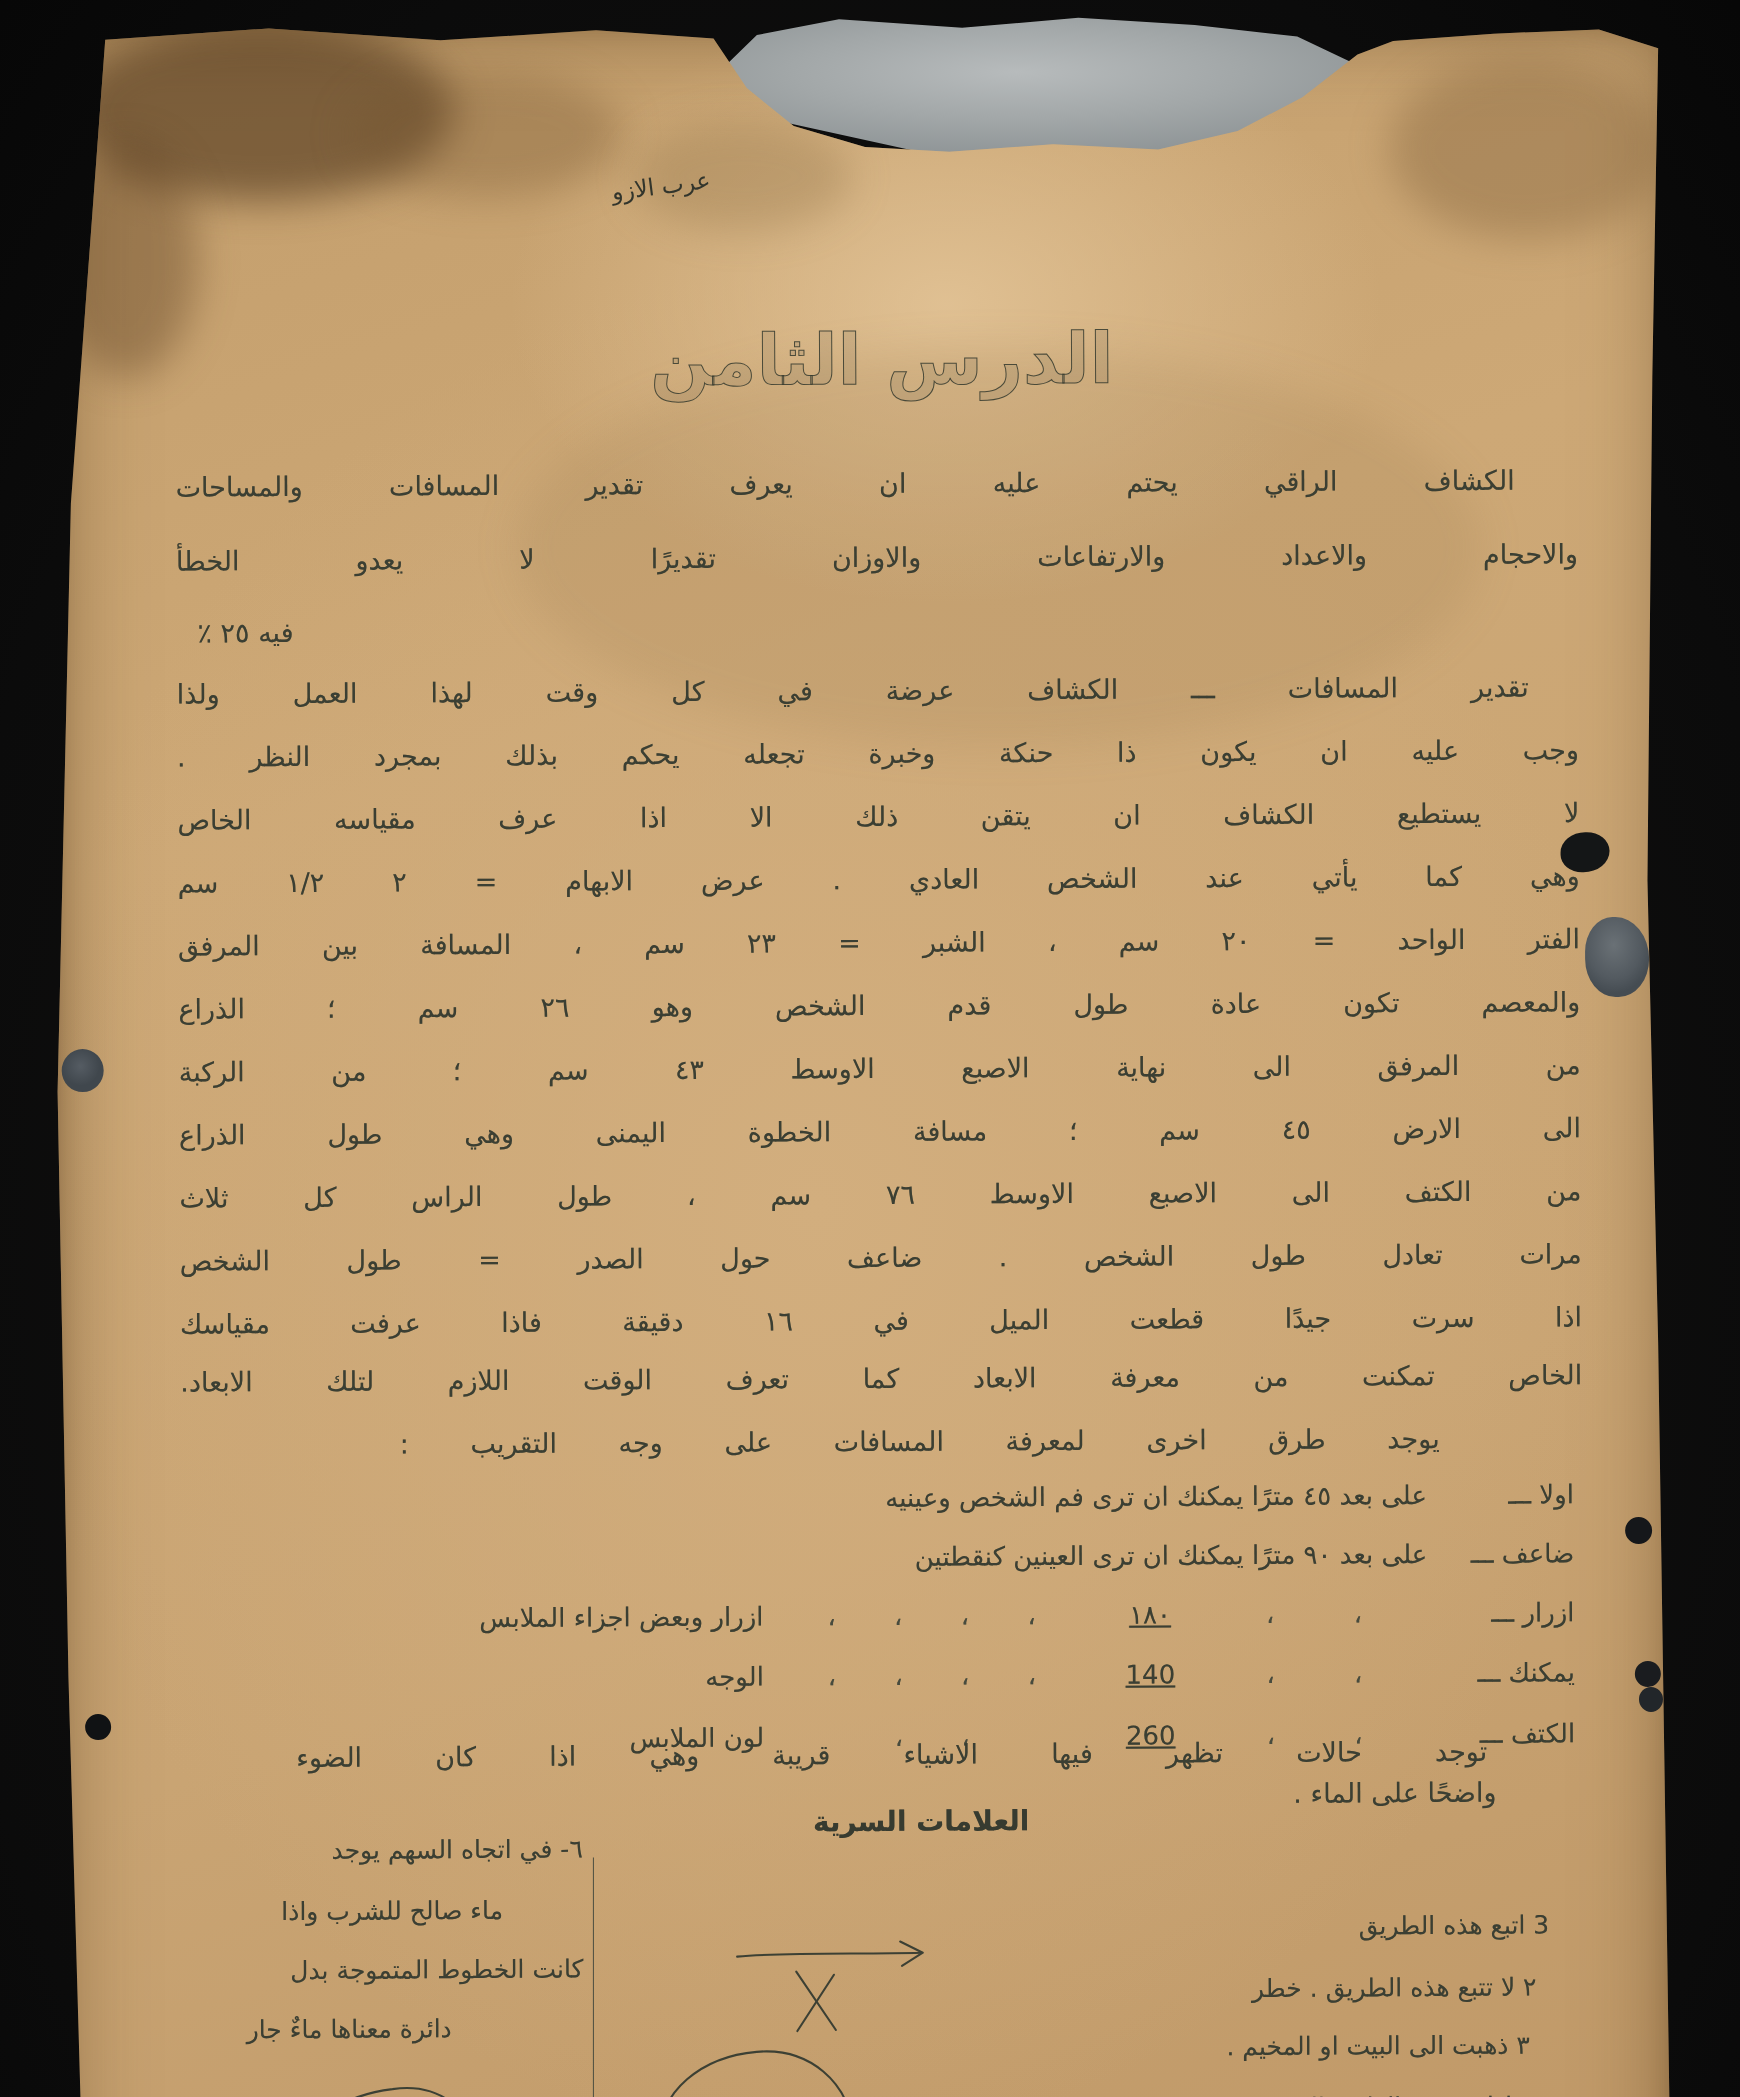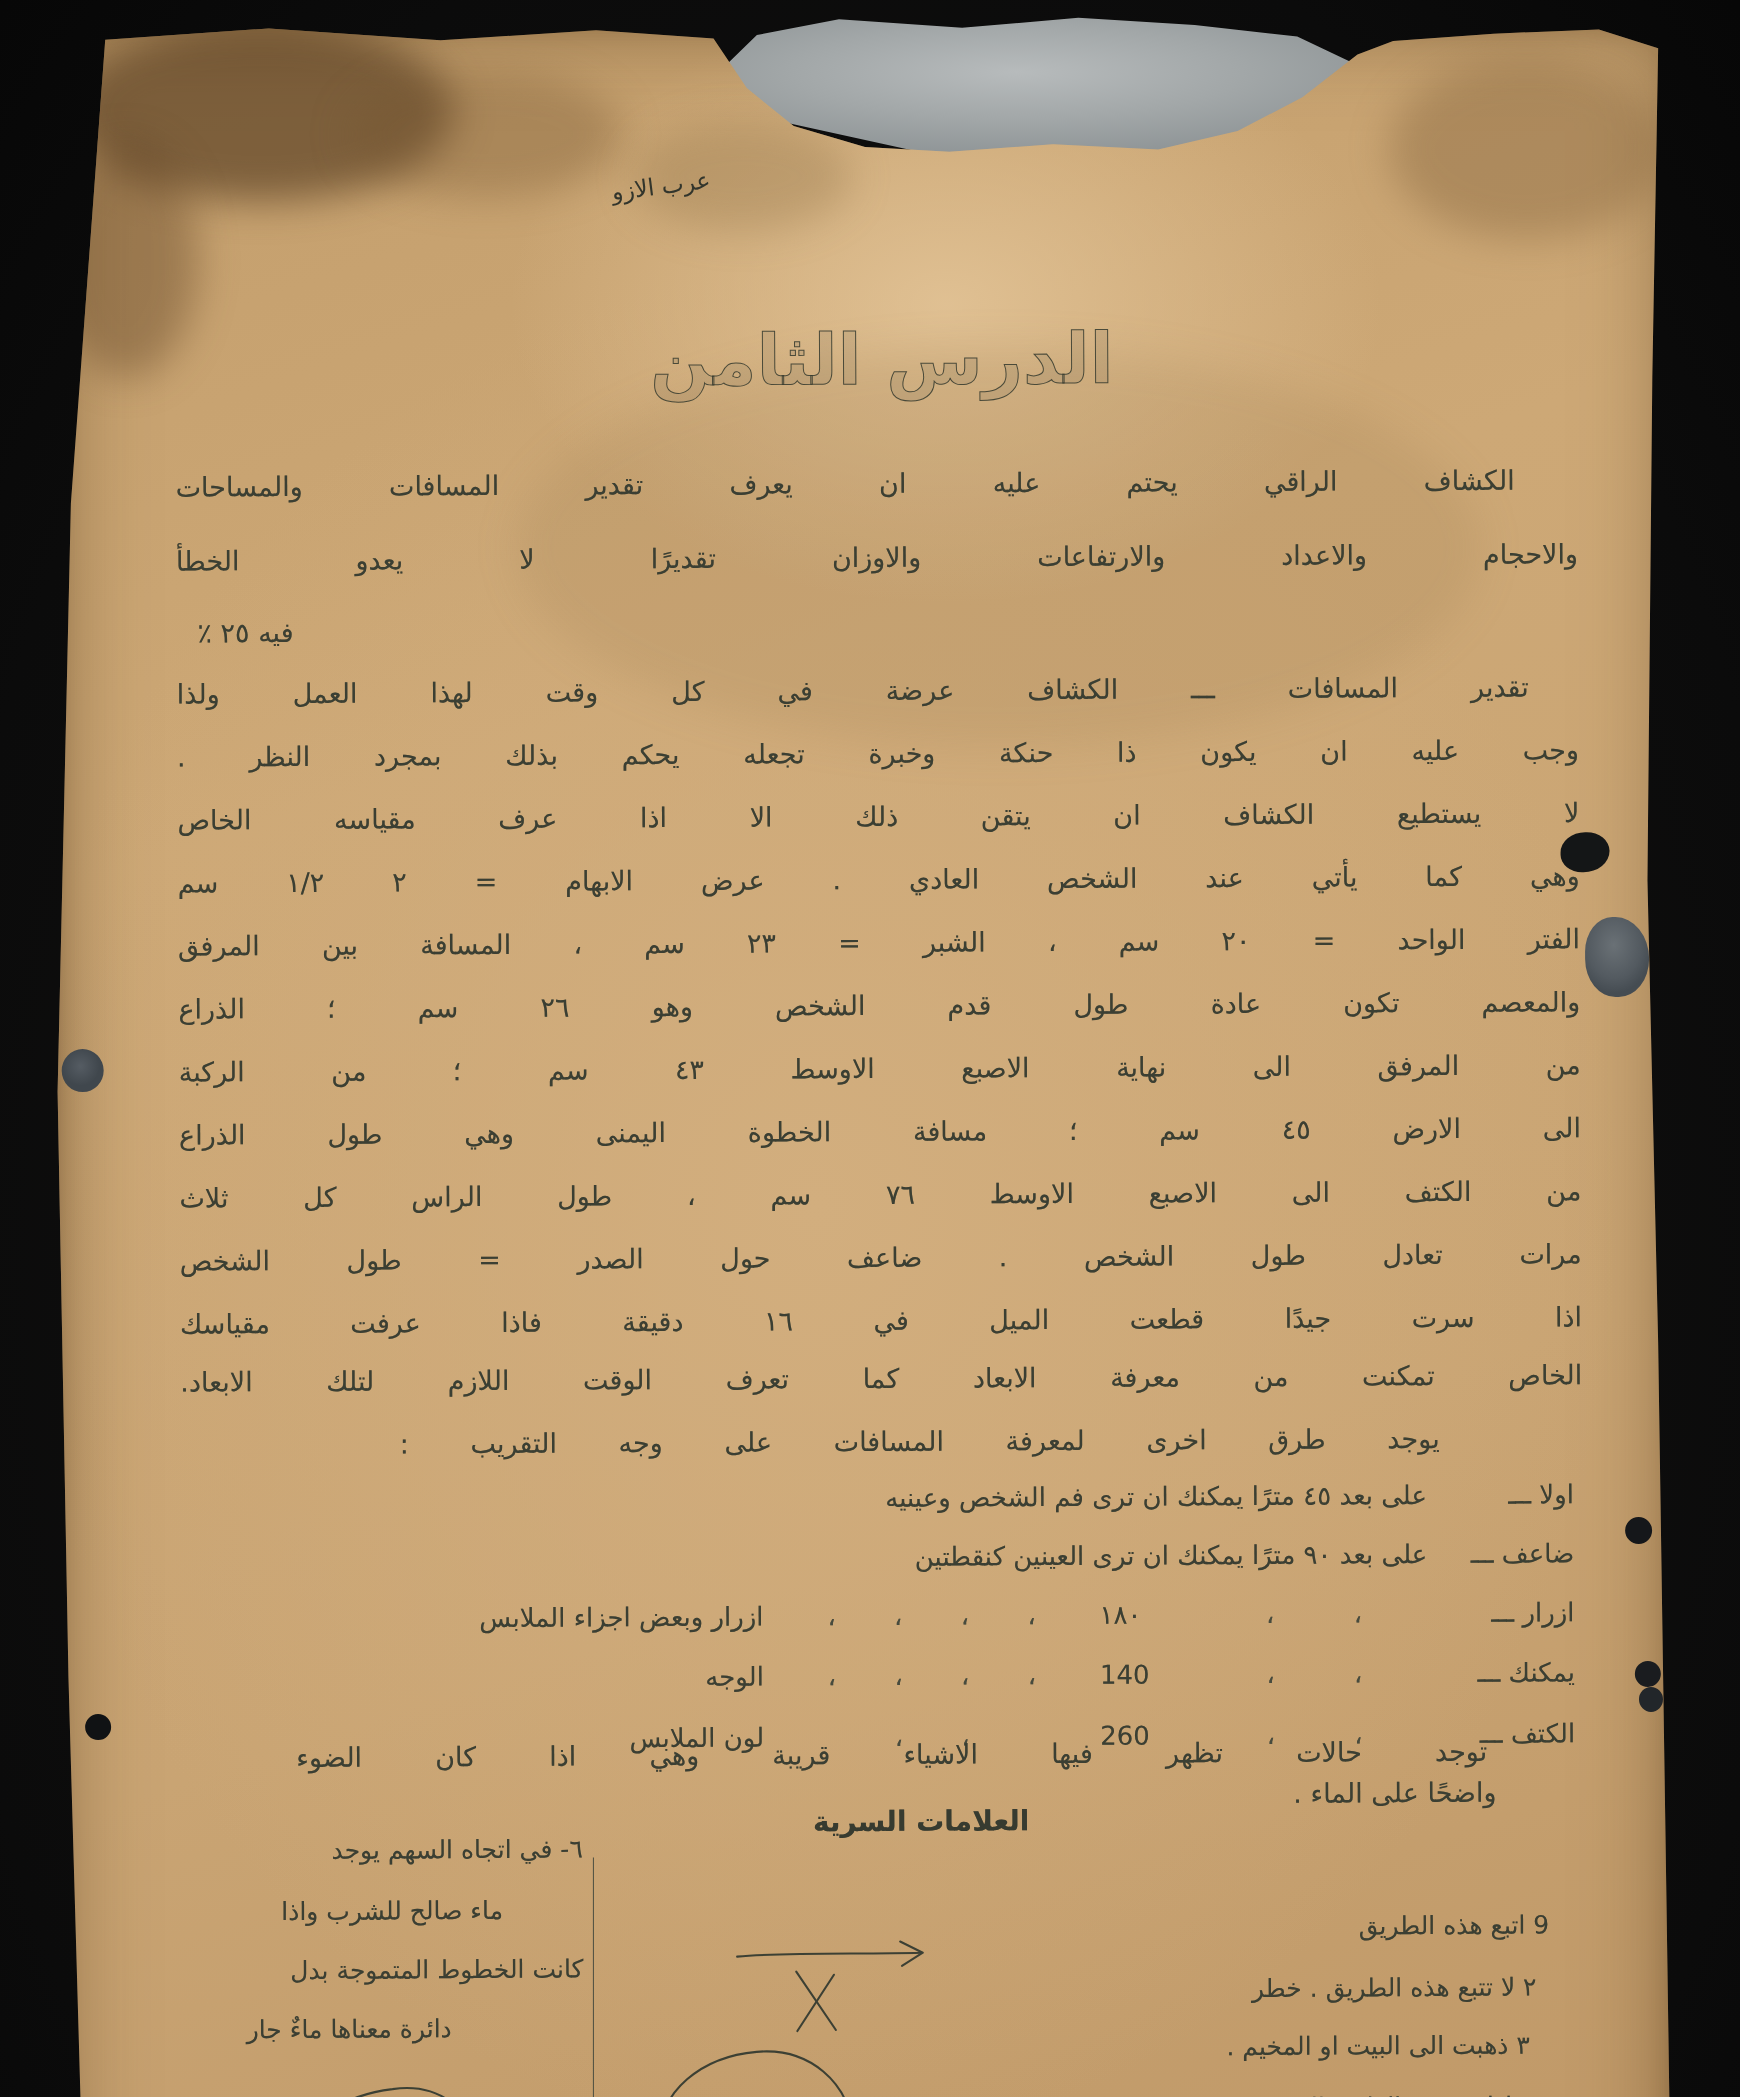--- a/index.html
+++ b/index.html
@@ -37,21 +37,21 @@
   .j{text-align:justify;text-align-last:justify;white-space:normal;}
   .note{position:absolute;left:558px;top:171px;width:218px;font-size:23.5px;
     transform:rotate(-7deg);color:#32352c;text-align:center;}
   .title{position:absolute;left:646px;top:319px;width:482px;text-align:center;
     font-size:70px;font-weight:bold;color:rgba(64,67,56,.10);
     -webkit-text-stroke:1px rgba(56,60,48,.88);letter-spacing:1.7px;}
   .list-row{position:absolute;left:197px;right:168px;display:flex;align-items:baseline;
     font-size:26px;line-height:59px;height:61px;text-shadow:0 0 0.4px rgba(55,60,45,.45);}
   .c-lbl{width:147px;flex:none;}
   .c-d1{width:227px;flex:none;text-align:center;word-spacing:71px;color:#474b3e;}
-  .c-val{width:101px;flex:none;text-align:left;}
+  .c-val{width:101px;flex:none;text-align:center;text-decoration:underline;}
   .c-d2{width:336px;flex:none;text-align:center;word-spacing:50px;color:#474b3e;}
   .c-txt{flex:1;}
   .sign-line{position:absolute;font-size:25px;line-height:59px;white-space:nowrap;
     text-shadow:0 0 0.4px rgba(55,60,45,.45);}
   .sec-header{position:absolute;left:713px;top:1805px;width:411px;text-align:center;
     font-size:28px;font-weight:bold;color:#373b30;text-shadow:0 0 0.4px rgba(55,60,45,.5);}
   .divider{position:absolute;left:589px;top:1856px;width:1.3px;height:419px;
     background:#4a4e41;transform:rotate(0.3deg);}
   .blot{position:absolute;pointer-events:none;}
   svg.draw{position:absolute;overflow:visible;}
@@ -132,21 +132,21 @@
     <div class="ln" style="top:1764px;right:247px;left:auto;width:419px;">واضحًا على الماء .</div>
 
     <div class="sec-header">العلامات السرية</div>
     <div class="divider"></div>
 
     <div class="sign-line" style="top:1818px;right:1161px;">٦- في اتجاه السهم يوجد</div>
     <div class="sign-line" style="top:1879px;right:1241px;">ماء صالح للشرب واذا</div>
     <div class="sign-line" style="top:1938px;right:1161px;">كانت الخطوط المتموجة بدل</div>
     <div class="sign-line" style="top:1997px;right:1293px;">دائرة معناها ماءٌ جار</div>
 
-    <div class="sign-line" style="top:1899px;right:195px;">9 اتبع هذه الطريق</div>
+    <div class="sign-line" style="top:1899px;right:195px;">3 اتبع هذه الطريق</div>
     <div class="sign-line" style="top:1961px;right:208px;">٢ لا تتبع هذه الطريق . خطر</div>
     <div class="sign-line" style="top:2019px;right:215px;">٣ ذهبت الى البيت او المخيم .</div>
     <div class="sign-line" style="top:2080px;right:221px;">واذا وضعت الدائرة الصغيرة</div>
 
     <svg class="draw" style="left:730px;top:1930px;" width="210" height="46" viewBox="0 0 500 110">
       <path d="M8 62 C 120 52, 300 58, 448 55"></path>
       <path d="M398 28 L452 55 L402 86"></path>
     </svg>
 
     <svg class="draw" style="left:781px;top:1967px;" width="63" height="67" viewBox="0 0 150 160">

